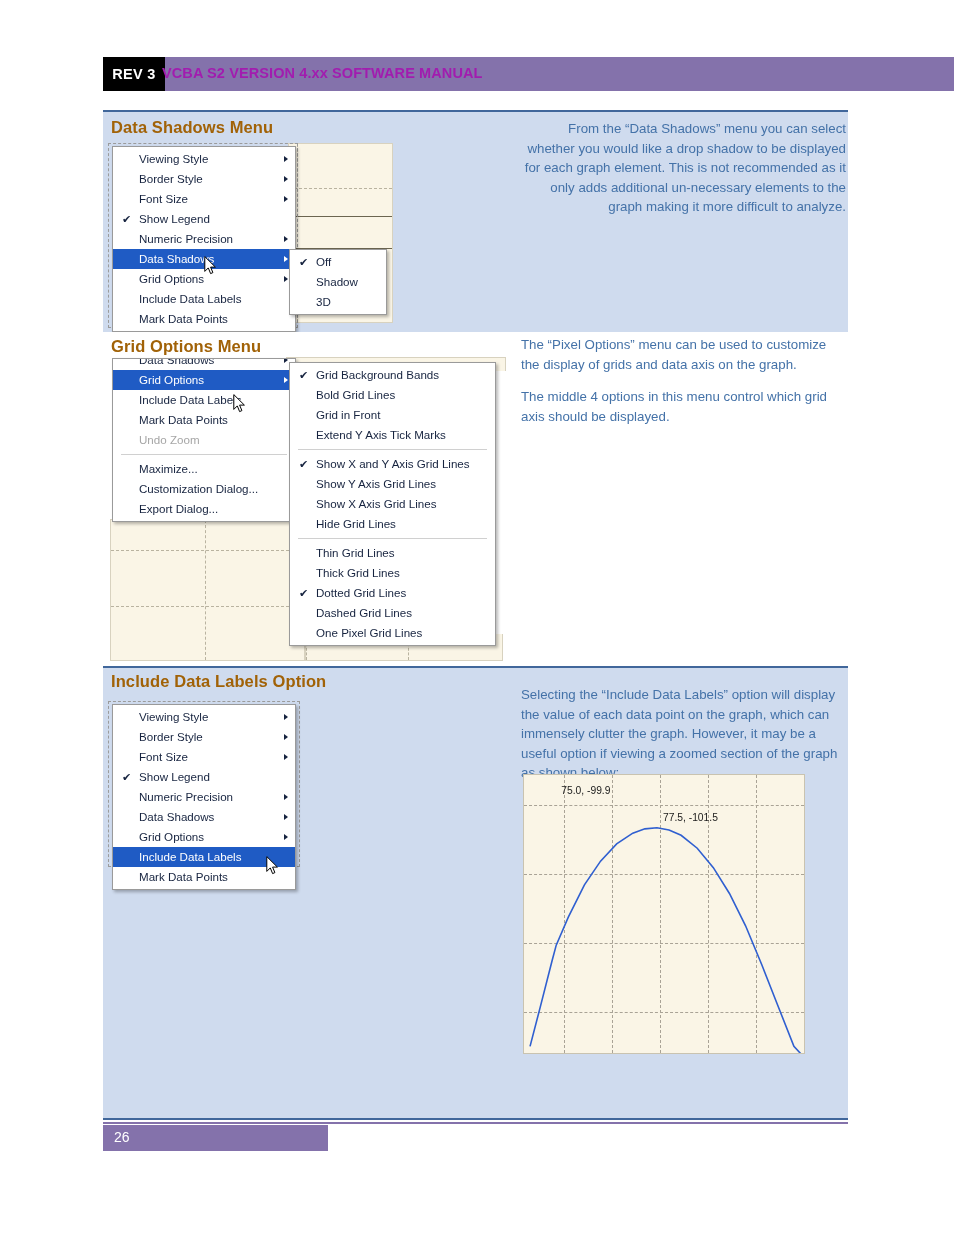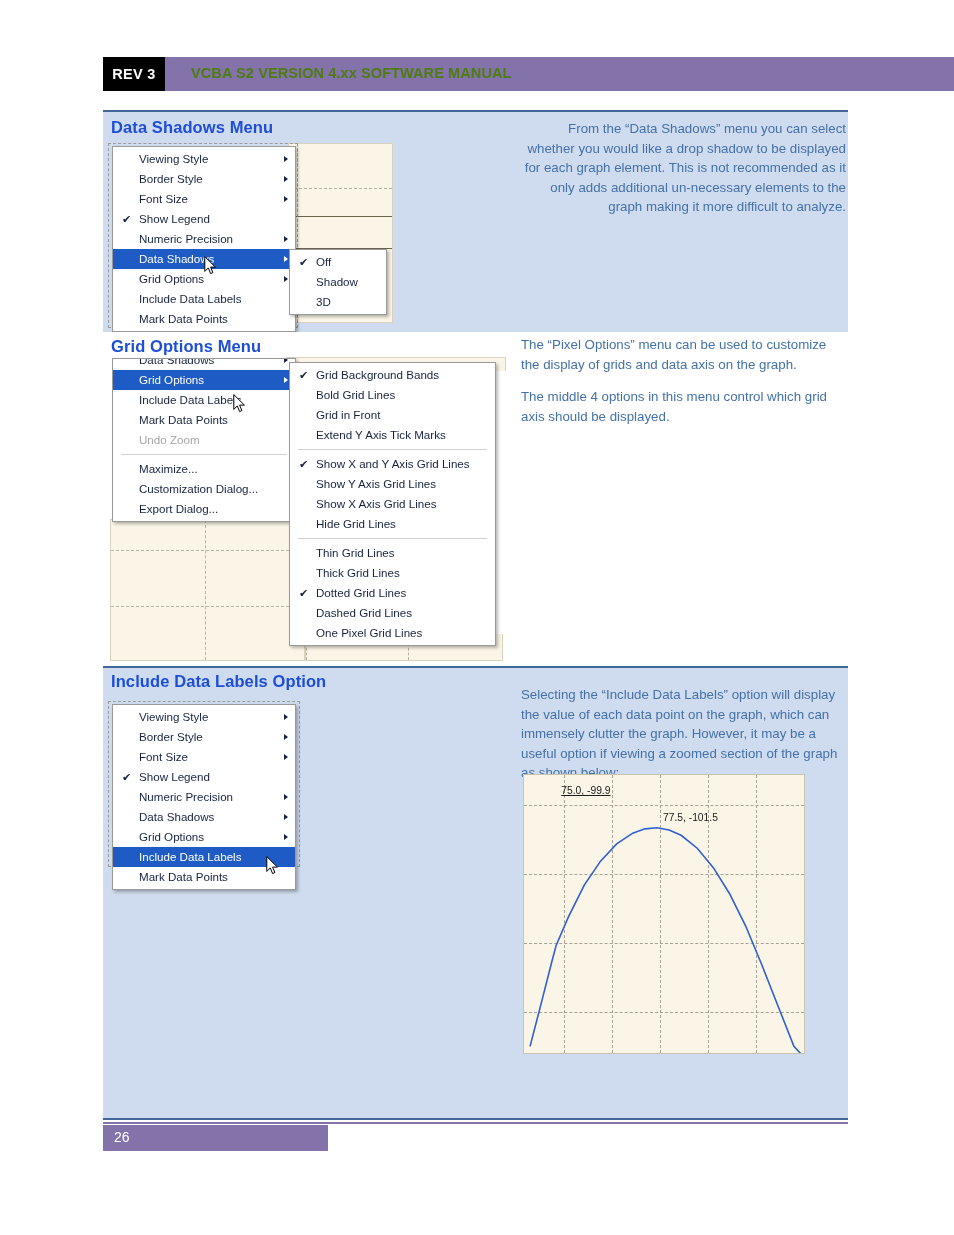--- a/index.html
+++ b/index.html
@@ -14,33 +14,33 @@
   .header{position:absolute;left:103px;top:57px;width:860px;height:34px;}
   .header-rev{
     position:absolute;left:0;top:0;width:62px;height:34px;background:#000000;
     color:#ffffff;font-weight:bold;font-size:14.5px;letter-spacing:.3px;
     display:flex;align-items:center;justify-content:center;
   }
   .header-bar{
     position:absolute;left:62px;top:0;right:0;height:34px;background:#8472ab;
   }
   .header-title{
-    position:absolute;left:88px;top:8px;color:#4d7c0f;font-weight:bold;
+    position:absolute;left:59px;top:8px;color:#a21caf;font-weight:bold;
     font-size:14.5px;letter-spacing:.1px;white-space:nowrap;
   }
 
   
   .section{position:absolute;left:103px;width:745px;}
   .sec-blue{background:#cfdbee;}
   .sec-white{background:#ffffff;}
   .sec-topline{position:absolute;left:0;top:0;width:745px;height:2px;background:#41679b;}
   .sec-botline{position:absolute;left:0;bottom:0;width:745px;height:2px;background:#41679b;}
 
   .sec-title{
-    position:absolute;color:#1d4ed8;font-weight:bold;font-size:16.5px;
+    position:absolute;color:#a16207;font-weight:bold;font-size:16.5px;
     letter-spacing:.1px;white-space:nowrap;
   }
 
   
   .prose{
     position:absolute;color:#4472a8;font-size:13.3px;line-height:19.6px;
     width:325px;
   }
   .prose p{margin:0 0 13px 0;}
   .prose p:last-child{margin-bottom:0;}
@@ -235,19 +235,19 @@
     <div class="hg" style="top:30px;"></div>
     <div class="hg" style="top:99px;"></div>
     <div class="hg" style="top:168px;"></div>
     <div class="hg" style="top:237px;"></div>
 
     <svg id="curve" width="282" height="280" viewBox="0 0 282 280" preserveAspectRatio="none" style="position:absolute;left:0;top:0;">
         <path d="M6.04 271.38 L16.11 232.62 L28.20 185.23 L32.23 170.15 L44.31 142.15 L60.43 109.85 L76.54 86.15 L92.66 68.92 L108.77 58.15 L120.86 53.85 L132.94 52.77 L145.03 54.92 L157.11 60.31 L173.23 73.23 L189.34 92.62 L205.46 118.46 L221.57 150.77 L237.69 189.54 L253.80 230.46 L269.91 271.38 L277.97 280.00" fill="none" stroke="#2f5fd0" stroke-width="1.6"></path>
       </svg>
 
     <div class="dlabel" id="dl0" style="left: 138.943px; top: 36.8462px;">77.5, -101.5</div>
-    <div class="dlabel" id="dl1" style="left: 37.2286px; top: 10.3846px; text-decoration: underline;">75.0, -99.9</div>
+    <div class="dlabel" id="dl1" style="left: 37.2286px; top: 10.3846px;">75.0, -99.9</div>
   </div>
 </div>
 
 <div class="foot-rule"></div>
 <div class="foot-box"></div>
 <div class="foot-num">26</div>
 
 </body></html>

